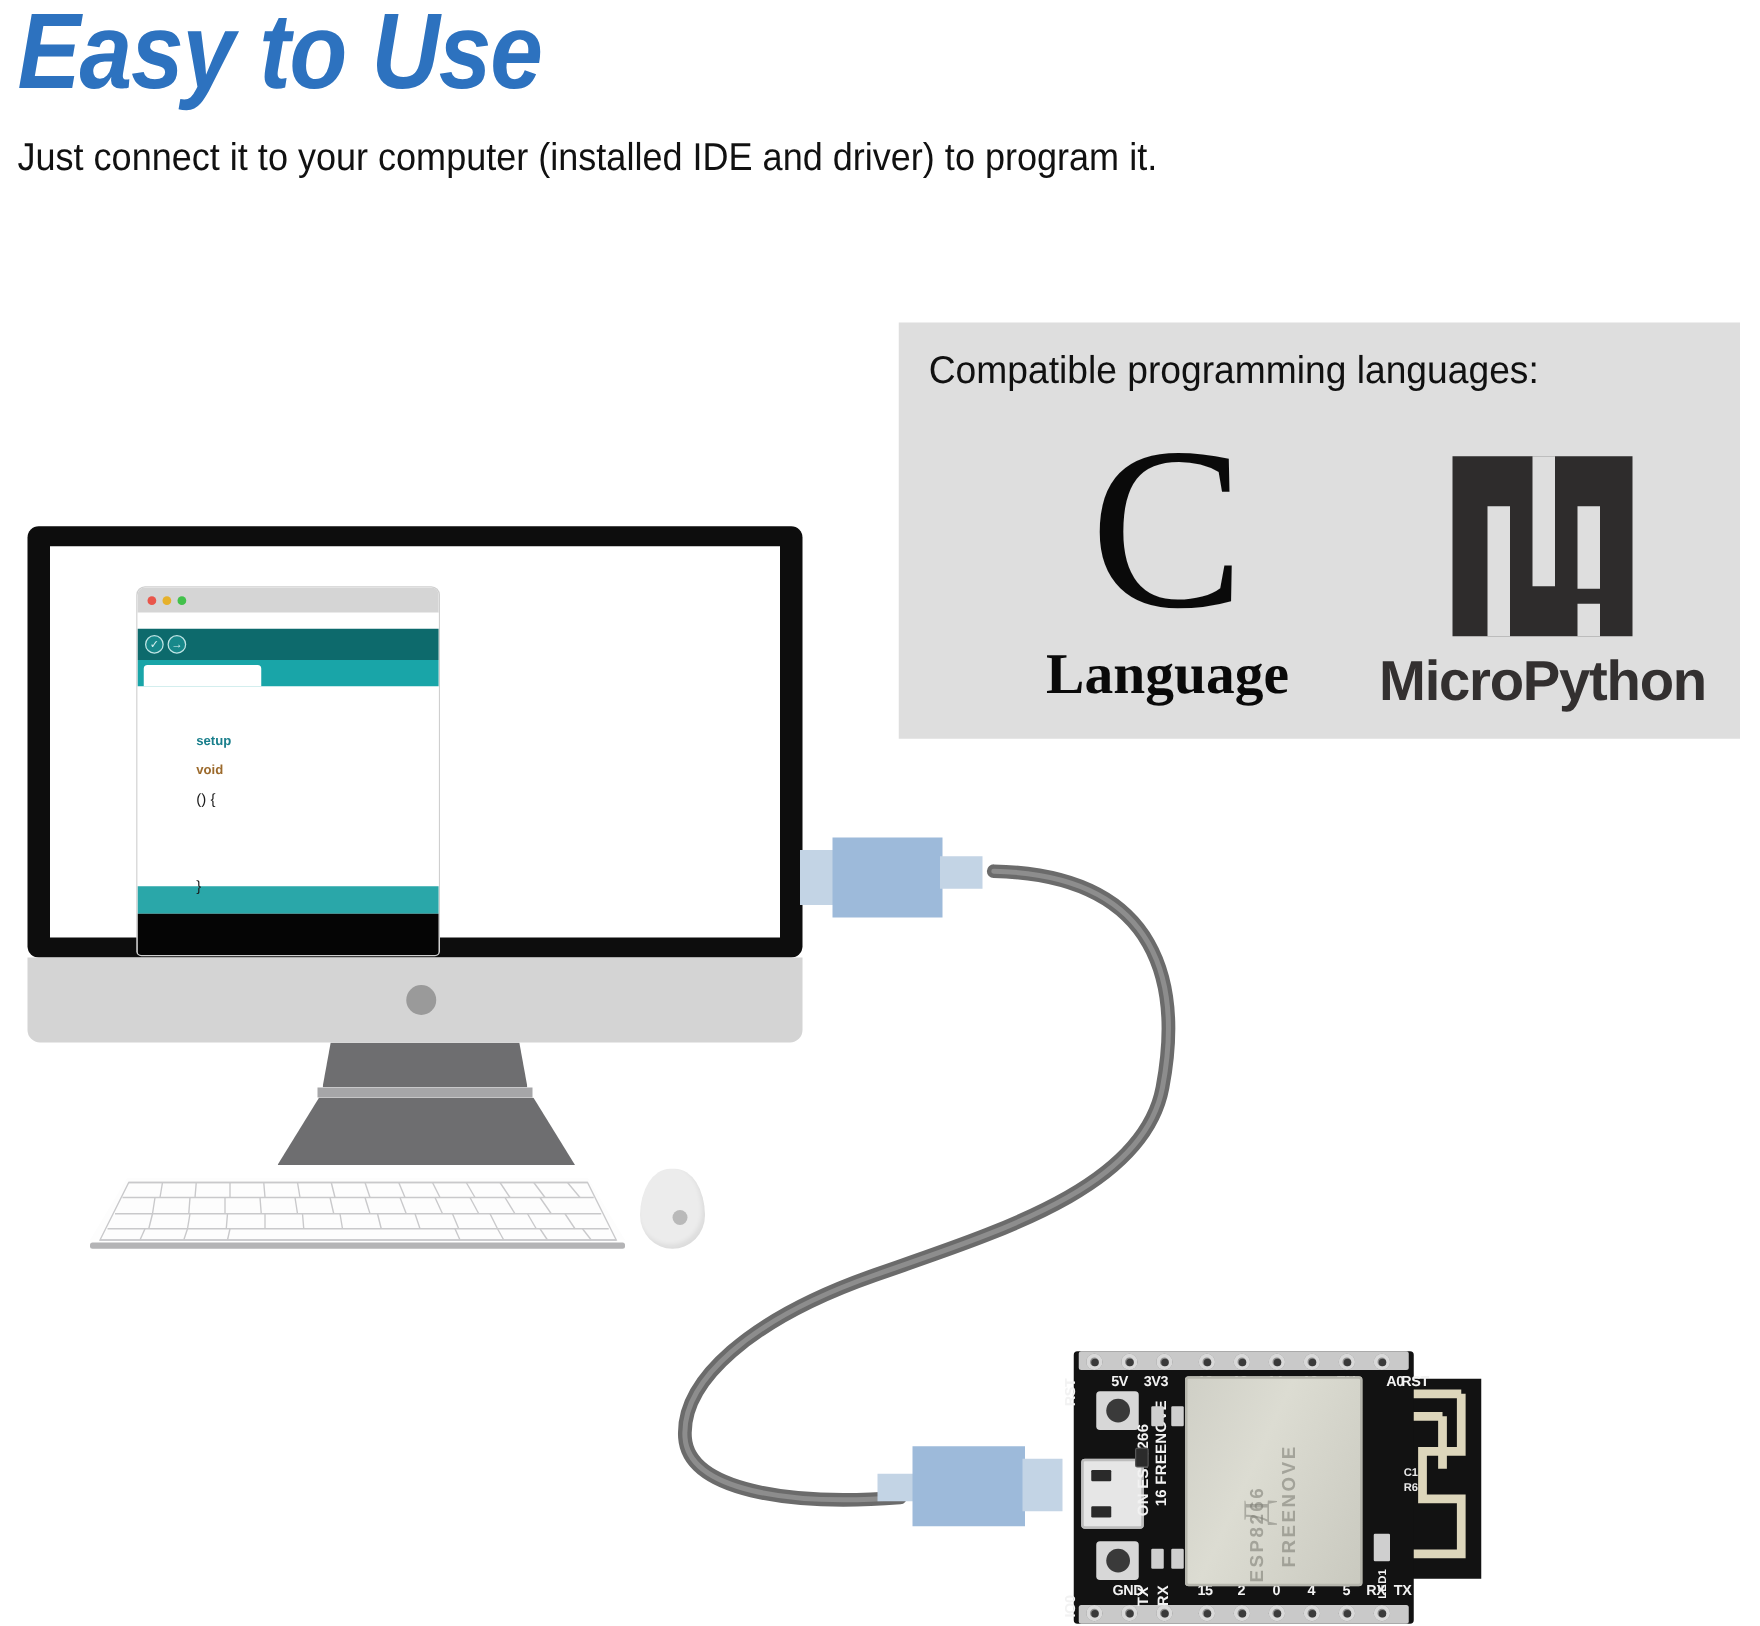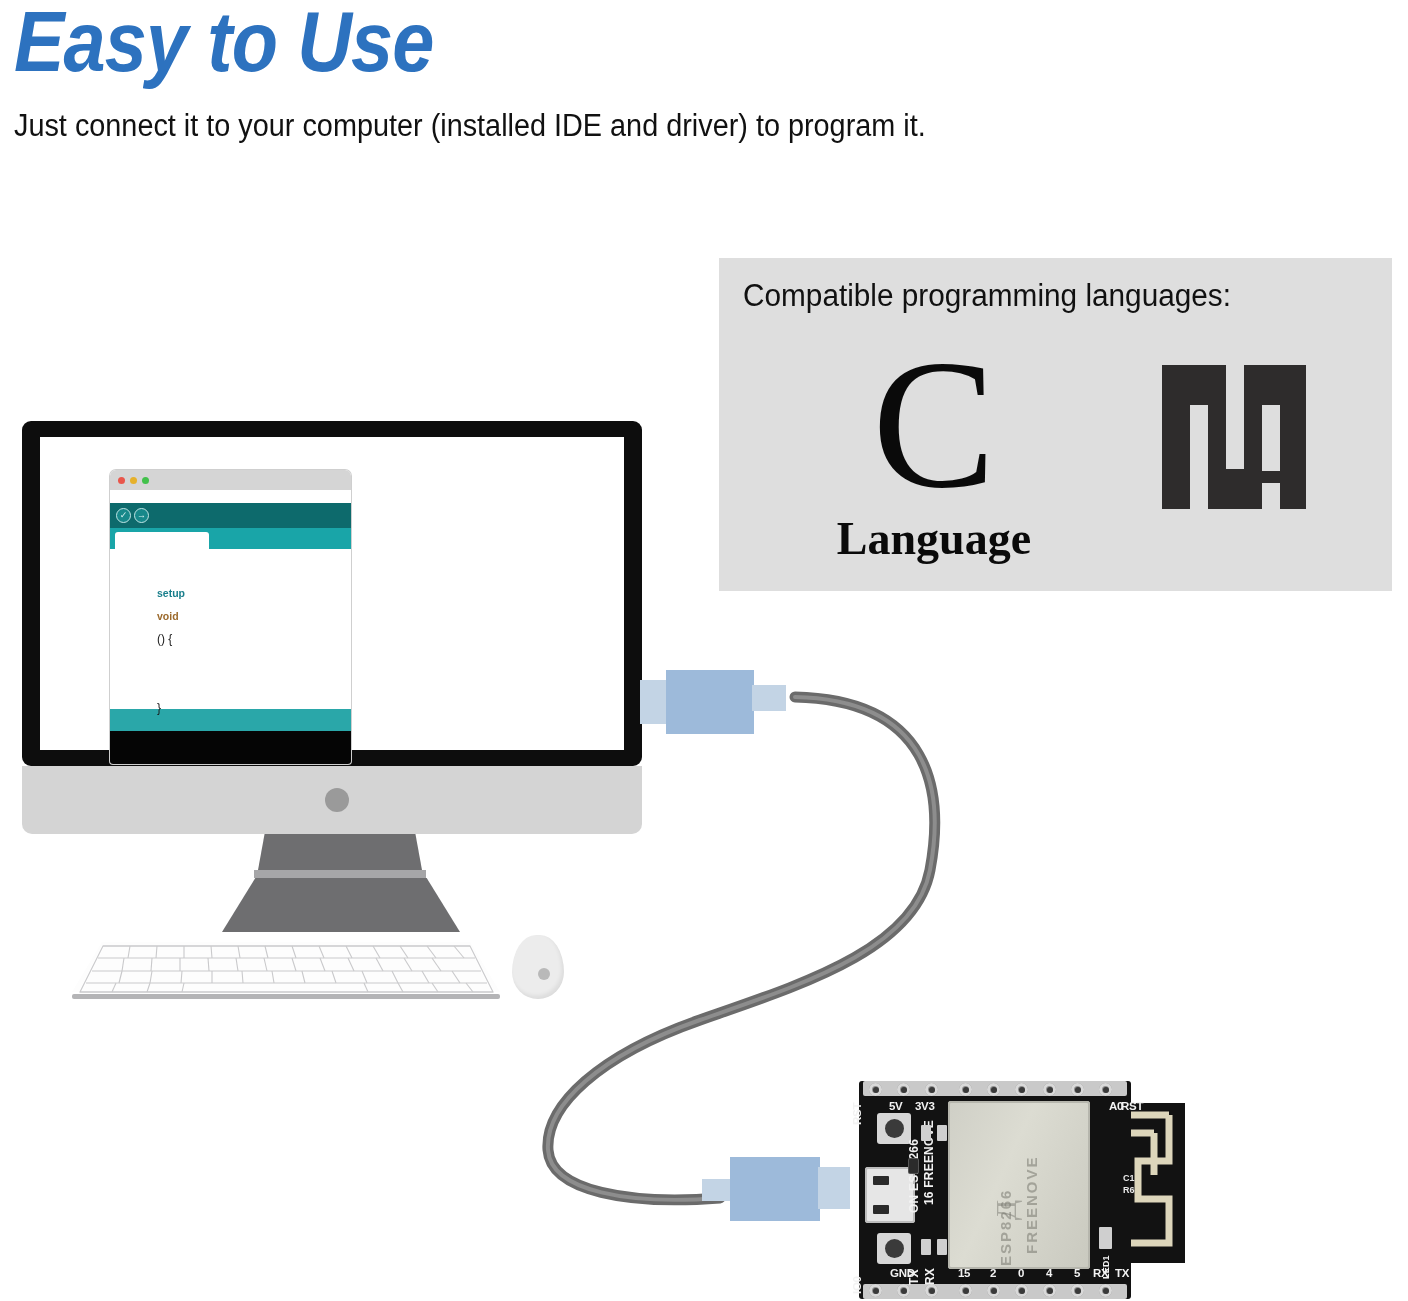--- a/index.html
+++ b/index.html
@@ -406,20 +406,21 @@
     <div id="c-language-label">Language</div>
   </div>
 
   <div class="lang-block" id="lang-micropython">
     <div id="micropython-logo">
       <span class="cut mp-cut-left"></span>
       <span class="cut mp-cut-mid"></span>
       <span class="cut mp-cut-right"></span>
       <span class="cut mp-dot"></span>
     </div>
+    <div id="micropython-label">MicroPython</div>
   </div>
 </div>
 
 <div id="monitor">
   <div id="monitor-bezel">
     <div id="monitor-screen">
 
       <div id="ide-window">
         <div id="ide-titlebar">
           <span class="win-dot" id="ide-dot-close"></span>

